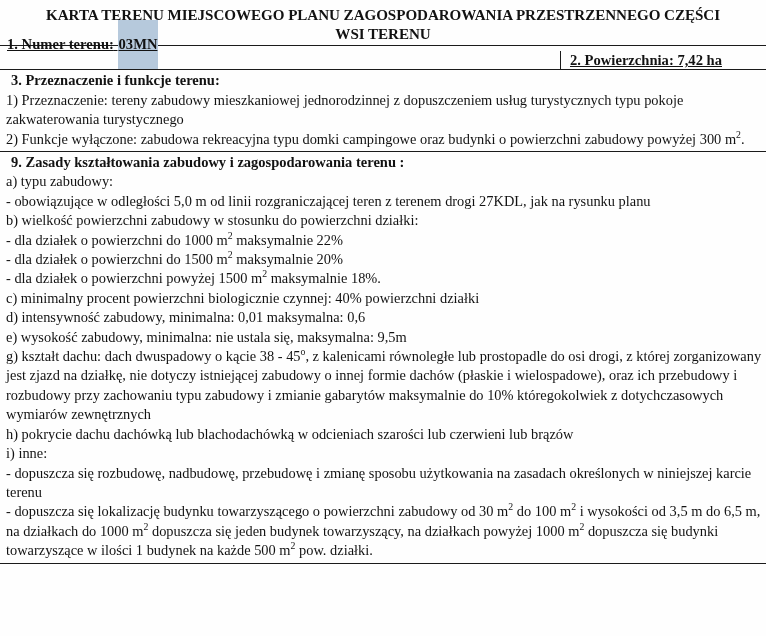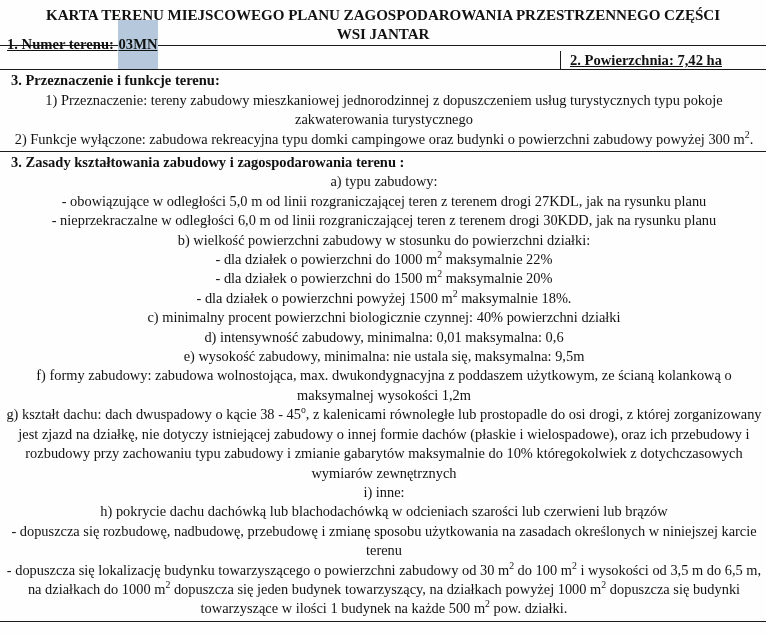--- a/index.html
+++ b/index.html
@@ -88,36 +88,36 @@
     font-weight: bold;
     font-size: 14.5px;
     line-height: 19.5px;
     margin: 0;
     padding-left: 5px;
   }
   .para {
     font-size: 14.4px;
     line-height: 19.4px;
     margin: 0;
-    text-align: center;
+    text-align: left;
   }
   sup {
     font-size: 0.68em;
     vertical-align: super;
     line-height: 0;
   }
 </style>
 </head>
 <body>
 
 <div class="sheet">
 
   <div class="doc-title">
     <span>KARTA TERENU MIEJSCOWEGO PLANU ZAGOSPODAROWANIA PRZESTRZENNEGO CZĘŚCI</span>
-    <span class="line2">WSI JANTAR</span>
+    <span class="line2">WSI TERENU</span>
   </div>
 
   <hr class="rule">
 
   <div class="row-split">
     <div class="cell-left">
       <span>1. Numer terenu:</span>
       <span>&nbsp;</span>
       <span class="hl" style="background: rgb(182, 201, 220);">03MN</span>
     </div>
@@ -130,38 +130,36 @@
 
   <div class="block">
     <p class="sec-head">3. Przeznaczenie i funkcje terenu:</p>
     <p class="para">1) Przeznaczenie: tereny zabudowy mieszkaniowej jednorodzinnej z dopuszczeniem usług turystycznych typu pokoje zakwaterowania turystycznego</p>
     <p class="para">2) Funkcje wyłączone: zabudowa rekreacyjna typu domki campingowe oraz budynki o powierzchni zabudowy powyżej 300 m<sup>2</sup>.</p>
   </div>
 
   <hr class="rule thin">
 
   <div class="block">
-    <p class="sec-head">3. Zasady kształtowania zabudowy i zagospodarowania terenu :</p>
+    <p class="sec-head">9. Zasady kształtowania zabudowy i zagospodarowania terenu :</p>
 
     <p class="para">a) typu zabudowy:</p>
     <p class="para">- obowiązujące w odległości 5,0 m od linii rozgraniczającej teren z terenem drogi 27KDL, jak na rysunku planu</p>
-    <p class="para">-  nieprzekraczalne w odległości 6,0 m od linii rozgraniczającej teren z terenem drogi 30KDD, jak na rysunku planu</p>
 
     <p class="para">b) wielkość powierzchni zabudowy w stosunku do powierzchni działki:</p>
     <p class="para">- dla działek o powierzchni do 1000 m<sup>2</sup> maksymalnie 22%</p>
     <p class="para">- dla działek o powierzchni do 1500 m<sup>2</sup> maksymalnie 20%</p>
     <p class="para">- dla działek o powierzchni powyżej 1500 m<sup>2</sup> maksymalnie 18%.</p>
 
     <p class="para">c) minimalny procent powierzchni biologicznie czynnej: 40% powierzchni działki</p>
     <p class="para">d) intensywność zabudowy, minimalna: 0,01 maksymalna: 0,6</p>
     <p class="para">e) wysokość zabudowy, minimalna: nie ustala się, maksymalna: 9,5m</p>
-    <p class="para">f) formy zabudowy: zabudowa wolnostojąca, max. dwukondygnacyjna z poddaszem użytkowym, ze ścianą kolankową o maksymalnej wysokości 1,2m</p>
     <p class="para">g) kształt dachu: dach dwuspadowy o kącie 38 - 45<sup>o</sup>, z kalenicami równoległe lub prostopadle do osi drogi, z której zorganizowany jest zjazd na działkę, nie dotyczy istniejącej zabudowy o innej formie dachów (płaskie i wielospadowe), oraz ich przebudowy i rozbudowy przy zachowaniu typu zabudowy i zmianie gabarytów maksymalnie do 10% któregokolwiek z dotychczasowych wymiarów zewnętrznych</p>
+    <p class="para">h) pokrycie dachu dachówką lub blachodachówką w odcieniach szarości lub czerwieni lub brązów</p>
+
     <p class="para">i) inne:</p>
-
-    <p class="para">h) pokrycie dachu dachówką lub blachodachówką w odcieniach szarości lub czerwieni lub brązów</p>
     <p class="para">- dopuszcza się rozbudowę, nadbudowę, przebudowę i zmianę sposobu użytkowania na zasadach określonych w niniejszej karcie terenu</p>
     <p class="para">- dopuszcza się lokalizację budynku towarzyszącego o powierzchni zabudowy od 30 m<sup>2</sup> do 100 m<sup>2</sup> i wysokości od 3,5 m do 6,5 m, na działkach do 1000 m<sup>2</sup> dopuszcza się jeden budynek towarzyszący, na działkach powyżej 1000 m<sup>2</sup> dopuszcza się budynki towarzyszące w ilości 1 budynek na każde 500 m<sup>2</sup> pow. działki.</p>
   </div>
 
   <hr class="rule thin">
 
 </div>
 
 </body></html>

